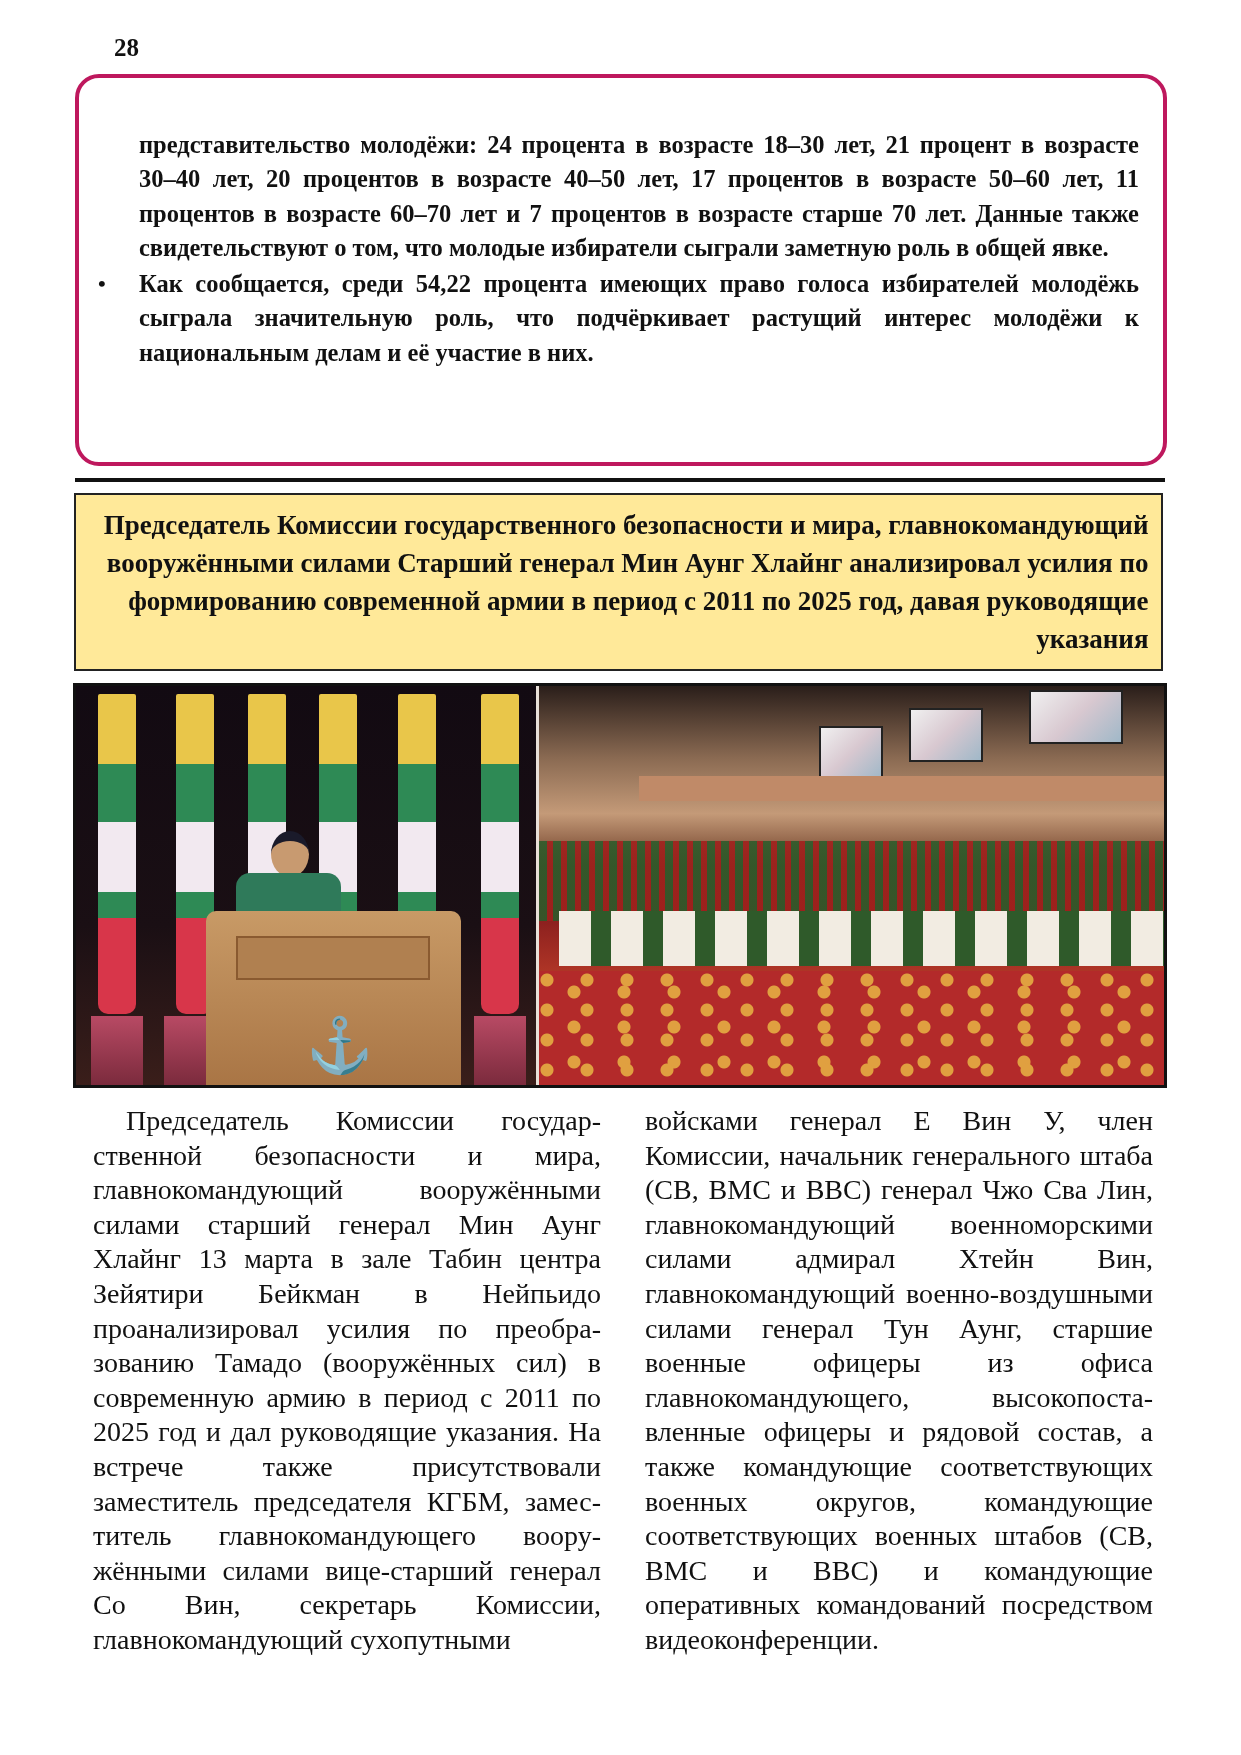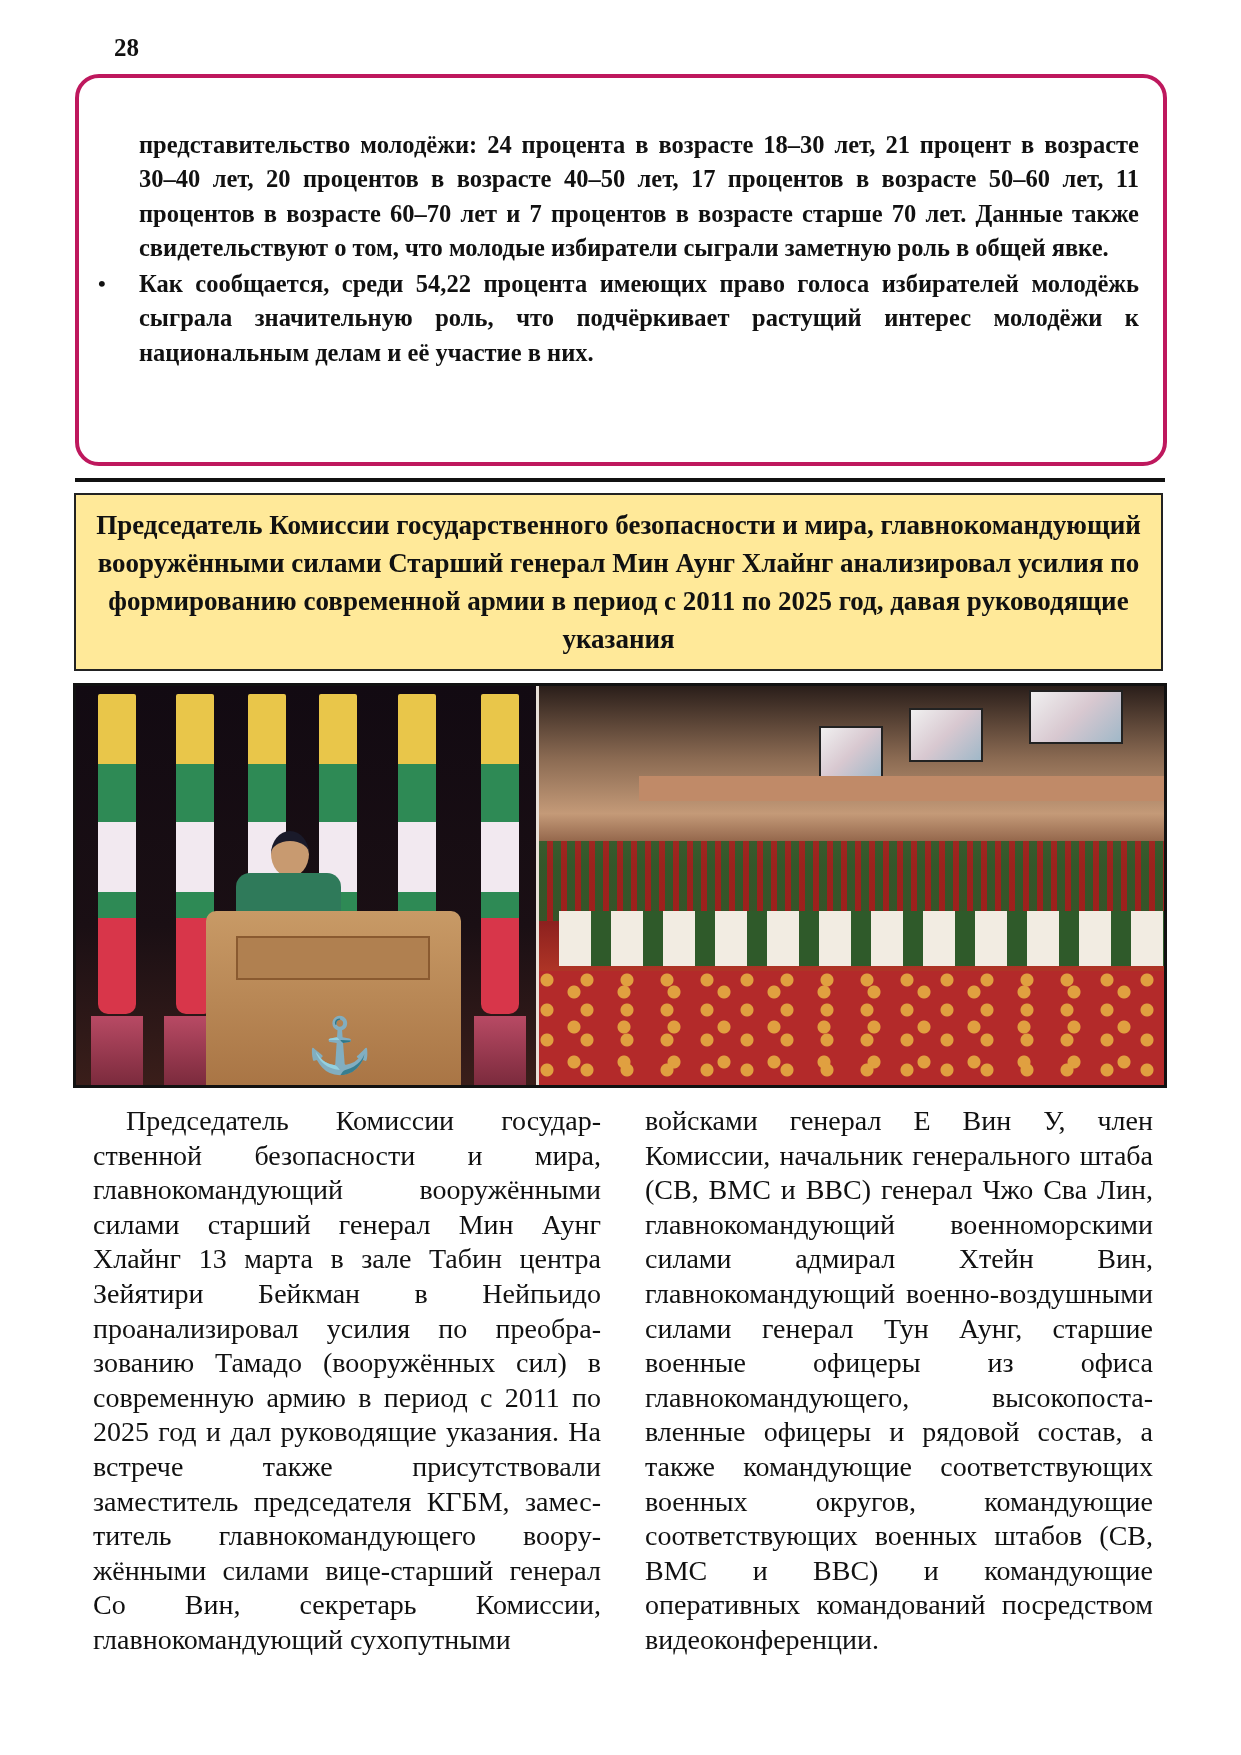--- a/index.html
+++ b/index.html
@@ -10,21 +10,21 @@
              border: 4px solid #be185d; border-radius: 24px; box-sizing: content-box; }
   .callout-text { position: absolute; left: 60px; top: 50px; width: 1000px;
                   font-size: 24.5px; font-weight: bold; line-height: 34.3px; text-align: justify; }
   .callout-text p { margin: 0; }
   .bullet-item { position: relative; margin-top: 2px !important; }
   .bullet-dot { position: absolute; left: -41px; top: 0; font-size: 22px; }
   .rule { position: absolute; left: 75px; top: 478px; width: 1090px; height: 4px; background: #111; }
   .title-box { position: absolute; left: 74px; top: 493px; width: 1089px; height: 178px;
                background: #ffe999; border: 2px solid #222; box-sizing: border-box;
                display: flex; align-items: center; justify-content: center; }
-  .title-text { font-size: 27px; font-weight: bold; line-height: 38px; text-align: center; margin: 0; width: 1060px; }
+  .title-text { font-size: 27px; font-weight: bold; line-height: 38px; text-align: right; margin: 0; width: 1060px; }
   .photo-strip { position: absolute; left: 73px; top: 683px; width: 1094px; height: 405px;
                  border: 3px solid #111; box-sizing: border-box; background: #111; overflow: hidden; }
   .photo-left { position: absolute; left: 0; top: 0; width: 460px; height: 100%;
                 background: linear-gradient(180deg, #120a12 0%, #1a0f14 60%, #3a1e1a 100%); overflow: hidden; }
   .photo-right { position: absolute; left: 463px; top: 0; right: 0; height: 100%; overflow: hidden;
                  background: linear-gradient(180deg, #2a1e1a 0%, #8a6a52 18%, #c49a78 32%, #6b3b26 45%, #8a1f1e 58%, #b83a28 75%, #c24a2e 100%); }
   .photo-divider { position: absolute; left: 460px; top: 0; width: 3px; height: 100%; background: #e8e0d8; }
   .flag { position: absolute; top: 8px; width: 38px; height: 320px; border-radius: 2px 2px 10px 10px;
           background: linear-gradient(180deg, #e9c64a 0%, #e9c64a 22%, #2e8a55 22%, #2e8a55 40%, #f2e9f0 40%, #f2e9f0 62%, #2e8a55 62%, #2e8a55 70%, #d8364a 70%, #d8364a 100%); }
   .flag-stand { position: absolute; top: 330px; width: 52px; height: 70px;

